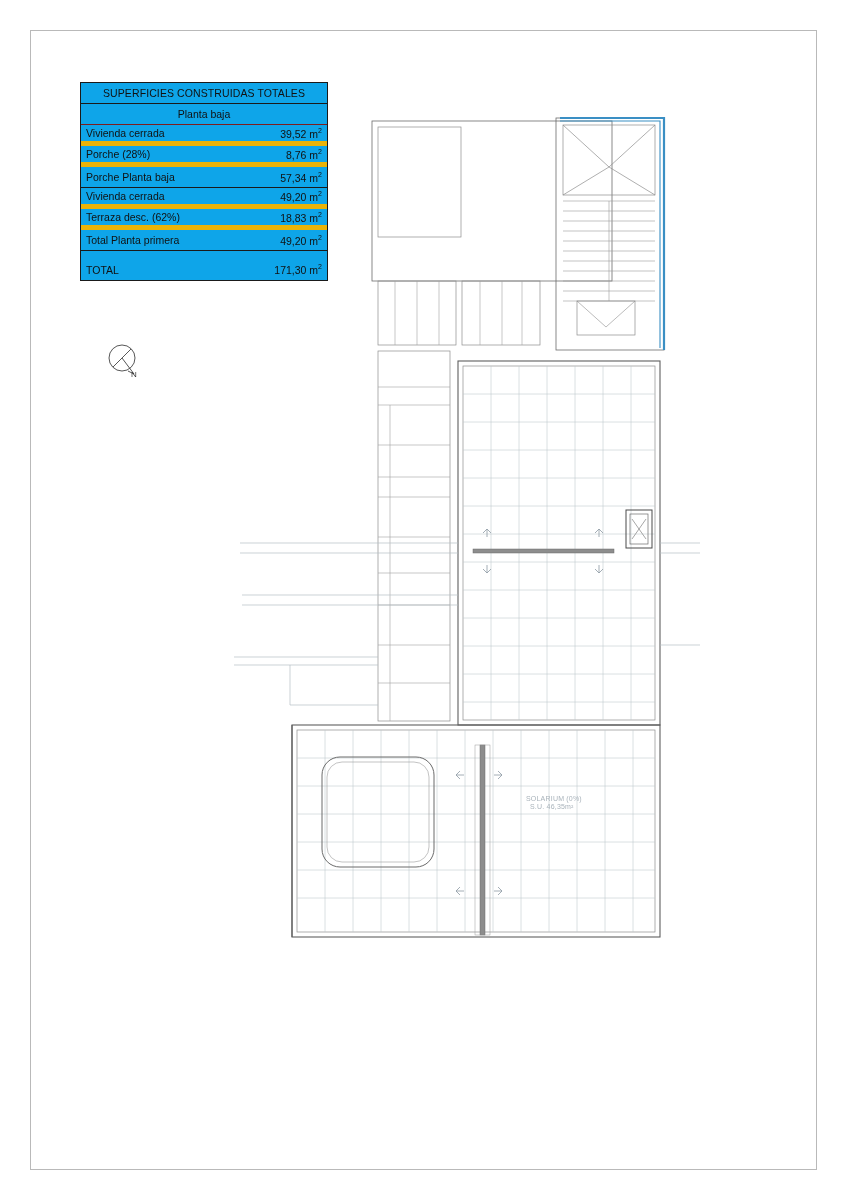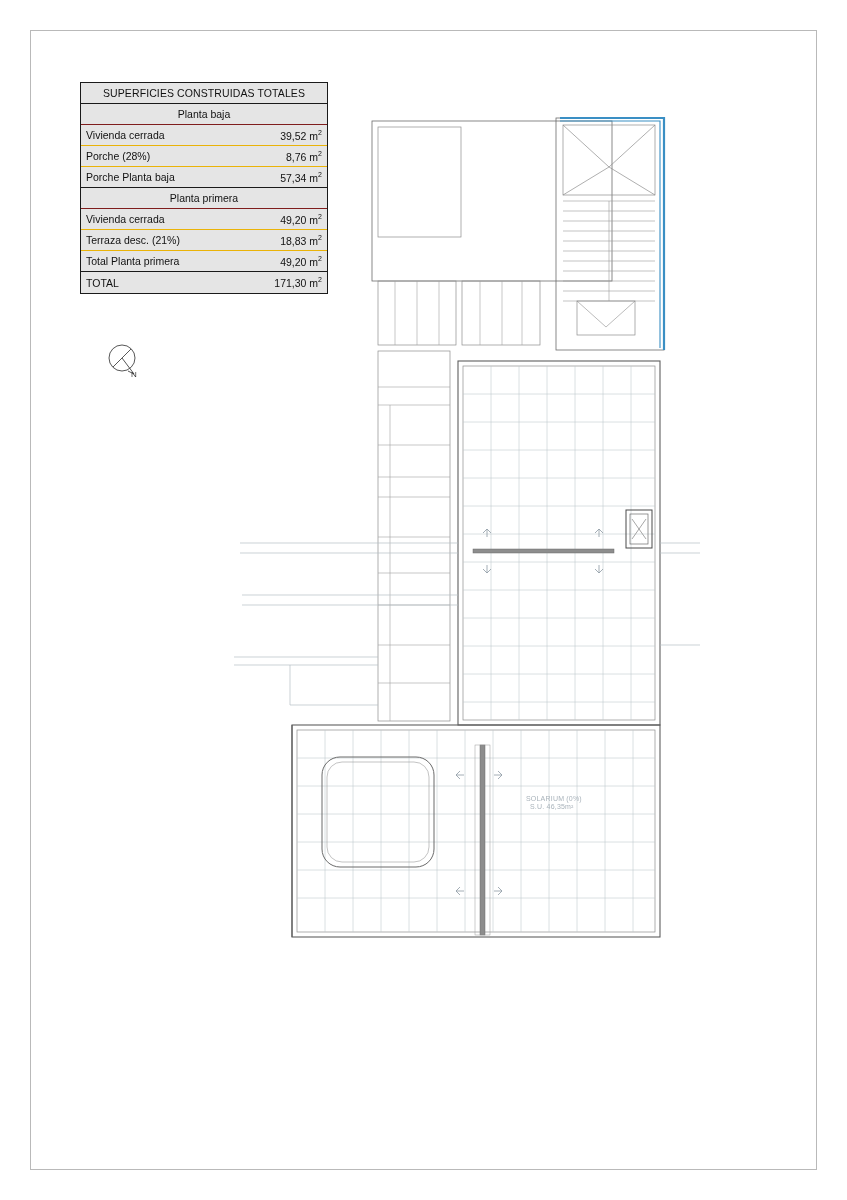--- a/index.html
+++ b/index.html
@@ -31,45 +31,45 @@
   }
 
   
   .surface-table {
     position: absolute;
     left: 80px;
     top: 82px;
     width: 248px;
     border: 1px solid #1a1a1a;
     box-sizing: border-box;
-    background: #e5e5e5;
+    background: #0ea5e9;
     font-size: 10.5px;
     color: #111111;
   }
   .surface-table .row {
     display: flex;
     justify-content: space-between;
     align-items: center;
     height: 21px;
     padding: 0 5px;
     box-sizing: border-box;
     border-bottom: 1px solid #1a1a1a;
     white-space: nowrap;
   }
-  .surface-table .row:last-child { border-bottom: none; }
+  .surface-table .row:last-child { border-bottom: none; margin-top: 8px; }
   .surface-table .row.title {
     justify-content: center;
     font-size: 10.5px;
     letter-spacing: 0.1px;
   }
   .surface-table .row.section {
     justify-content: center;
     border-bottom: 1px solid #7f1d1d;
   }
-  .surface-table .row.thin { border-bottom: 1px solid #eab308; }
+  .surface-table .row.thin { border-bottom: 5px solid #eab308; }
   .surface-table .label { text-align: left; }
   .surface-table .value { text-align: right; }
   .surface-table sup { font-size: 7px; vertical-align: super; }
 
   
   .north {
     position: absolute;
     left: 104px;
     top: 340px;
     width: 44px;
@@ -130,31 +130,28 @@
     <div class="row thin">
       <span class="label">Porche (28%)</span>
       <span class="value"><span>8,76 m</span><sup>2</sup></span>
     </div>
 
     <div class="row">
       <span class="label">Porche Planta baja</span>
       <span class="value"><span>57,34 m</span><sup>2</sup></span>
     </div>
 
-    <div class="row section">
-      <span>Planta primera</span>
-    </div>
 
     <div class="row thin">
       <span class="label">Vivienda cerrada</span>
       <span class="value"><span>49,20 m</span><sup>2</sup></span>
     </div>
 
     <div class="row thin">
-      <span class="label">Terraza desc. (21%)</span>
+      <span class="label">Terraza desc. (62%)</span>
       <span class="value"><span>18,83 m</span><sup>2</sup></span>
     </div>
 
     <div class="row">
       <span class="label">Total Planta primera</span>
       <span class="value"><span>49,20 m</span><sup>2</sup></span>
     </div>
 
     <div class="row">
       <span class="label">TOTAL</span>

